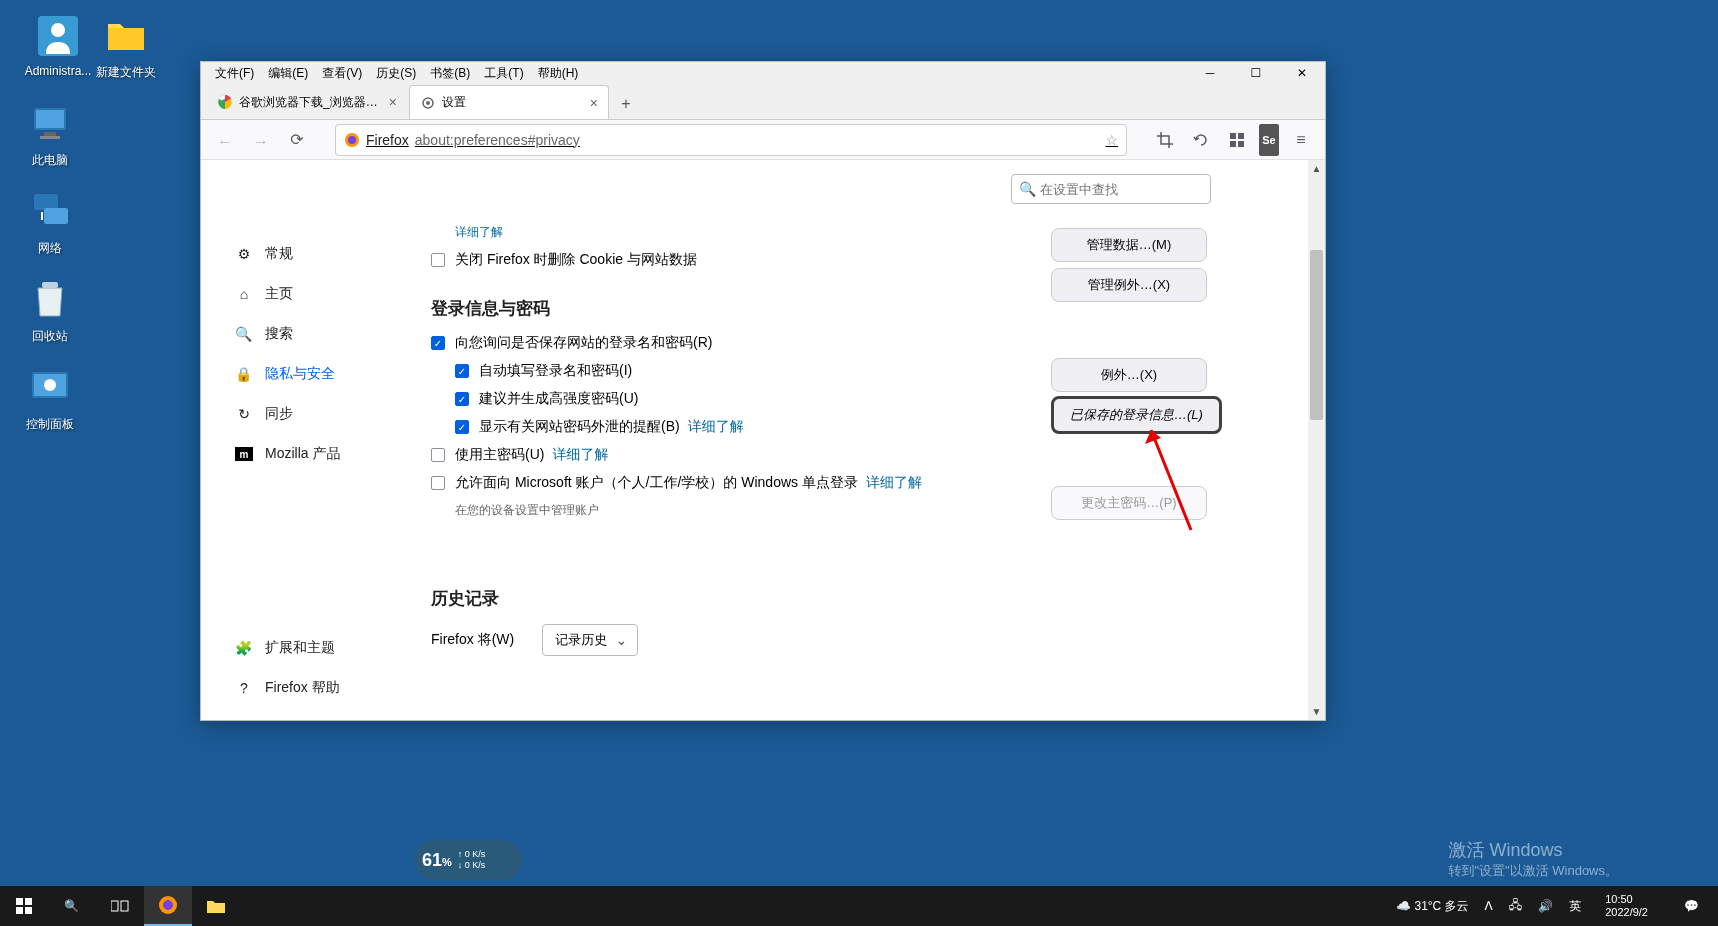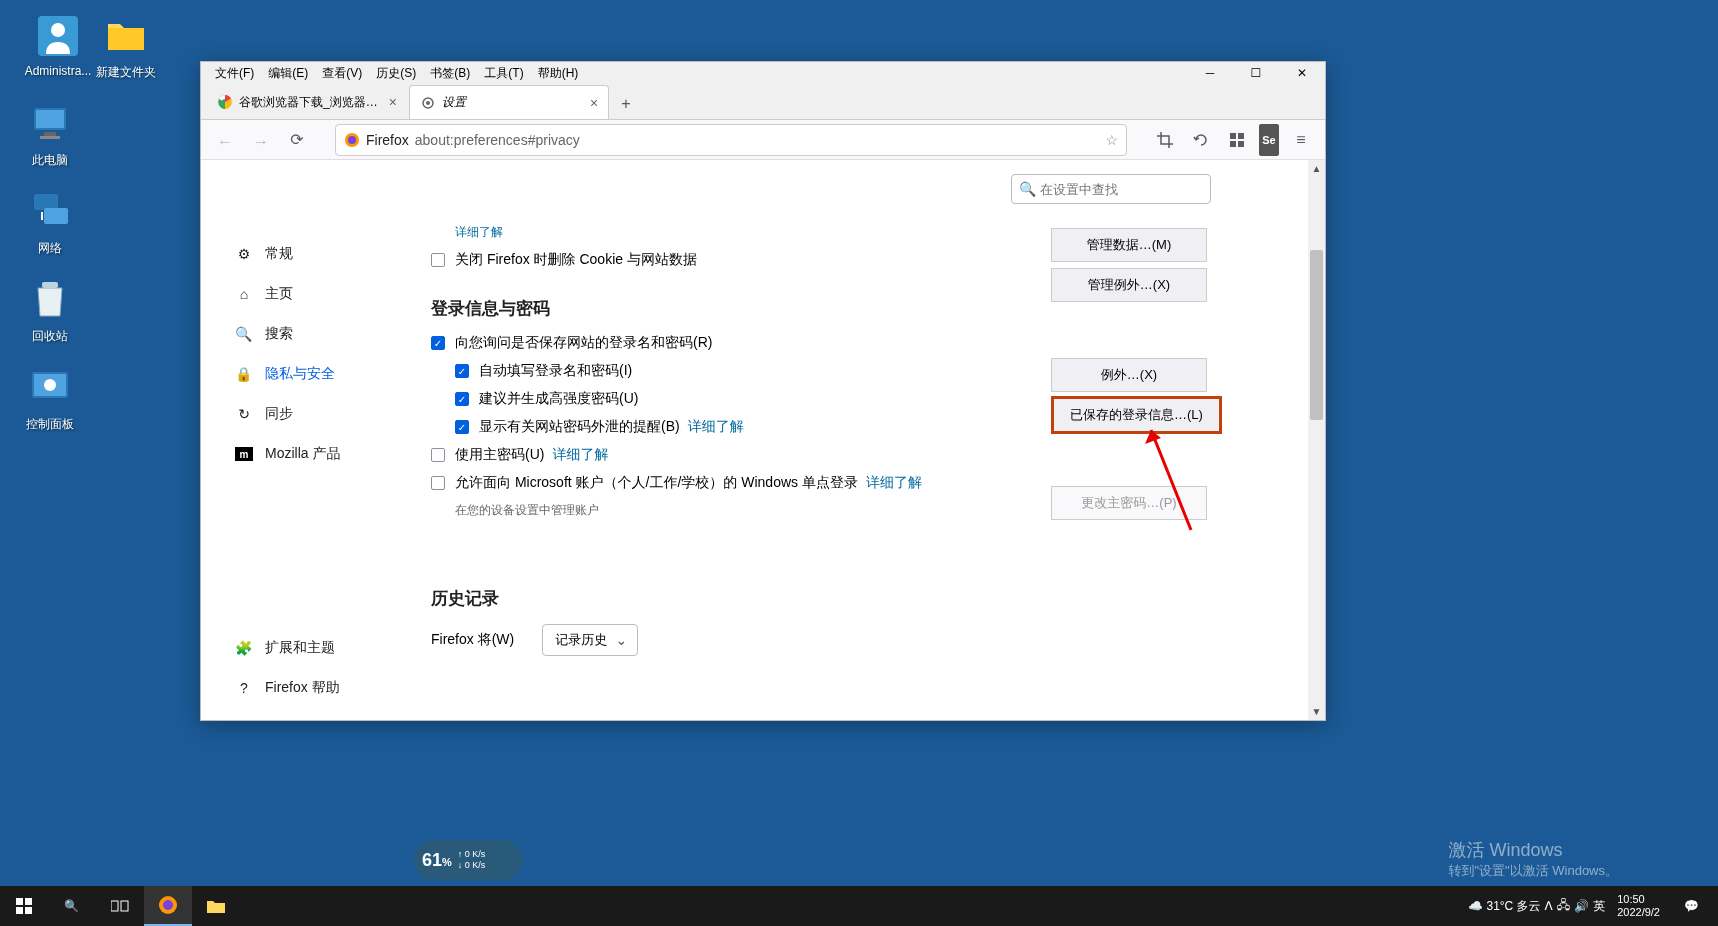--- a/index.html
+++ b/index.html
@@ -13,29 +13,29 @@
 
 .ff-window { position: absolute; left: 200px; top: 61px; width: 1126px; height: 660px; background: #fff; box-shadow: 0 4px 20px rgba(0,0,0,0.3); display: flex; flex-direction: column; border: 1px solid #bbb; }
 
 .ff-menubar { height: 22px; background: #f0f0f0; display: flex; align-items: center; padding: 0 8px; font-size: 12px; gap: 2px; position: relative; }
 .ff-menubar span { padding: 2px 6px; cursor: pointer; }
 .ff-winctrl { position: absolute; right: 0; top: 0; display: flex; }
 .ff-winctrl div { width: 46px; height: 22px; display: flex; align-items: center; justify-content: center; font-size: 12px; cursor: pointer; }
 
 .ff-tabs { height: 36px; background: #f0f0f0; display: flex; align-items: flex-end; padding: 0 6px; gap: 2px; border-bottom: 1px solid #ccc; }
 .ff-tab { height: 34px; min-width: 200px; padding: 0 10px; display: flex; align-items: center; gap: 6px; font-size: 12px; border-top-left-radius: 4px; border-top-right-radius: 4px; cursor: pointer; position: relative; }
-.ff-tab.active { background: #fff; border: 1px solid #ccc; border-bottom: none; font-style: italic; }
+.ff-tab.active { background: #fff; border: 1px solid #ccc; border-bottom: none; }
 .ff-tab .tab-ico { width: 16px; height: 16px; flex-shrink: 0; }
 .ff-tab .tab-close { margin-left: auto; font-size: 14px; color: #666; }
 .ff-newtab { width: 30px; height: 30px; display: flex; align-items: center; justify-content: center; font-size: 16px; color: #555; cursor: pointer; }
 
 .ff-toolbar { height: 40px; background: #f9f9fb; display: flex; align-items: center; padding: 0 10px; gap: 8px; border-bottom: 1px solid #e0e0e0; }
 .ff-toolbar .nav-btn { width: 28px; height: 28px; display: flex; align-items: center; justify-content: center; color: #5b5b66; cursor: pointer; border-radius: 4px; }
 .ff-toolbar .nav-btn.disabled { color: #bbb; }
-.ff-urlbar { flex: 1; height: 32px; border: 1px solid #ccc; border-radius: 4px; display: flex; align-items: center; padding: 0 8px; gap: 6px; font-size: 14px; background: #fff; margin: 12px 16px; }
+.ff-urlbar { flex: 1; height: 32px; border: 1px solid #ccc; border-radius: 4px; display: flex; align-items: center; padding: 0 8px; gap: 6px; font-size: 14px; background: #fff; margin: 12px 16px; text-decoration: underline; }
 .ff-urlbar .ff-logo { width: 16px; height: 16px; }
 .ff-urlbar .urltext { color: #666; }
 .ff-urlbar .star { margin-left: auto; color: #888; }
 .ff-toolbar .ext-btn { width: 28px; height: 28px; display: flex; align-items: center; justify-content: center; color: #5b5b66; cursor: pointer; }
 
 .ff-content { flex: 1; display: flex; position: relative; overflow: hidden; }
 .ff-scrollbar { position: absolute; right: 0; top: 0; width: 17px; height: 100%; background: #f0f0f0; }
 .ff-scrollbar .thumb { position: absolute; left: 2px; top: 90px; width: 13px; height: 170px; background: #c0c0c0; border-radius: 2px; }
 .ff-scrollbar .arrow { position: absolute; left: 0; width: 17px; height: 17px; display: flex; align-items: center; justify-content: center; font-size: 10px; color: #555;}
 .ff-scrollbar .arrow.up { top: 0; }
@@ -50,37 +50,37 @@
 .ff-sidebar .nav-item.active { color: #0060df; }
 .ff-sidebar .nav-item .nav-ico { width: 18px; height: 18px; display: flex; align-items: center; justify-content: center; }
 .ff-sidebar .bottom { position: absolute; bottom: 10px; left: 24px; }
 
 .ff-main { flex: 1; padding: 0 60px 0 20px; font-size: 14px; overflow: hidden; position: relative; }
 .row { display: flex; align-items: center; margin-bottom: 10px; }
 .checkbox { width: 14px; height: 14px; border: 1px solid #8f8f9d; border-radius: 2px; margin-right: 10px; flex-shrink: 0; }
 .checkbox.checked { background: #0060df; border-color: #0060df; display: flex; align-items: center; justify-content: center; color: #fff; font-size: 10px; }
 .indent { margin-left: 24px; }
 .section-h { font-size: 17px; font-weight: 600; margin: 28px 0 14px; color: #222; }
-.action-btn { min-width: 156px; height: 25px; border: 1px solid #ccc; background: #f0f0f4; border-radius: 0; font-size: 13px; display: flex; align-items: center; justify-content: center; cursor: pointer; padding: 16px 16px; }
+.action-btn { min-width: 156px; height: 25px; border: 1px solid #ccc; background: #f0f0f4; border-radius: 8px; font-size: 13px; display: flex; align-items: center; justify-content: center; cursor: pointer; padding: 16px 16px; }
 .action-btn.disabled { color: #999; background: #f9f9fb; }
 .right-col { position: absolute; left: 640px; }
 .link { color: #0369a1; cursor: pointer; }
 .subtext { color: #666; font-size: 12px; margin-left: 24px; }
 .dropdown { height: 32px; border: 1px solid #bbb; border-radius: 4px; padding: 0 30px 0 12px; display: inline-flex; align-items: center; font-size: 13px; position: relative; background: #fff; }
 .dropdown::after { content: "⌄"; position: absolute; right: 10px; color: #555; font-size: 14px; }
 
-.highlight-box { border: 3px solid #c2410c; }
+.highlight-box { border: 3px solid #404040; font-style: italic; }
 .arrow-anno { position: absolute; pointer-events: none; }
 
 
 .taskbar { position: absolute; left: 0; bottom: 0; width: 100%; height: 40px; background: #1a1a1a; display: flex; align-items: center; color: #fff; font-size: 12px; }
 .taskbar .tb-left { display: flex; align-items: center; height: 100%; }
 .taskbar .tb-btn { width: 48px; height: 40px; display: flex; align-items: center; justify-content: center; cursor: pointer; }
 .taskbar .tb-btn.active { background: #333; border-bottom: 2px solid #76b9ed; }
-.taskbar .tb-right { margin-left: auto; display: flex; align-items: center; gap: 4px; padding-right: 6px; height: 100%; }
+.taskbar .tb-right { margin-left: auto; display: flex; align-items: center; gap: 16px; padding-right: 6px; height: 100%; }
 .taskbar .tb-time { font-size: 11px; line-height: 1.2; padding: 0 8px; }
 
 .watermark { position: absolute; right: 100px; bottom: 46px; color: rgba(255,255,255,0.5); font-size: 13px; text-align: left; }
 
 .netmeter { position: absolute; left: 414px; bottom: 46px; width: 108px; height: 40px; background: #2a5a7a; border-radius: 20px; display: flex; align-items: center; color: #fff; font-size: 11px; padding: 0 8px; gap: 6px; }
 .netmeter .big { font-size: 18px; font-weight: bold; }
 </style>
 </head>
 <body>
 

